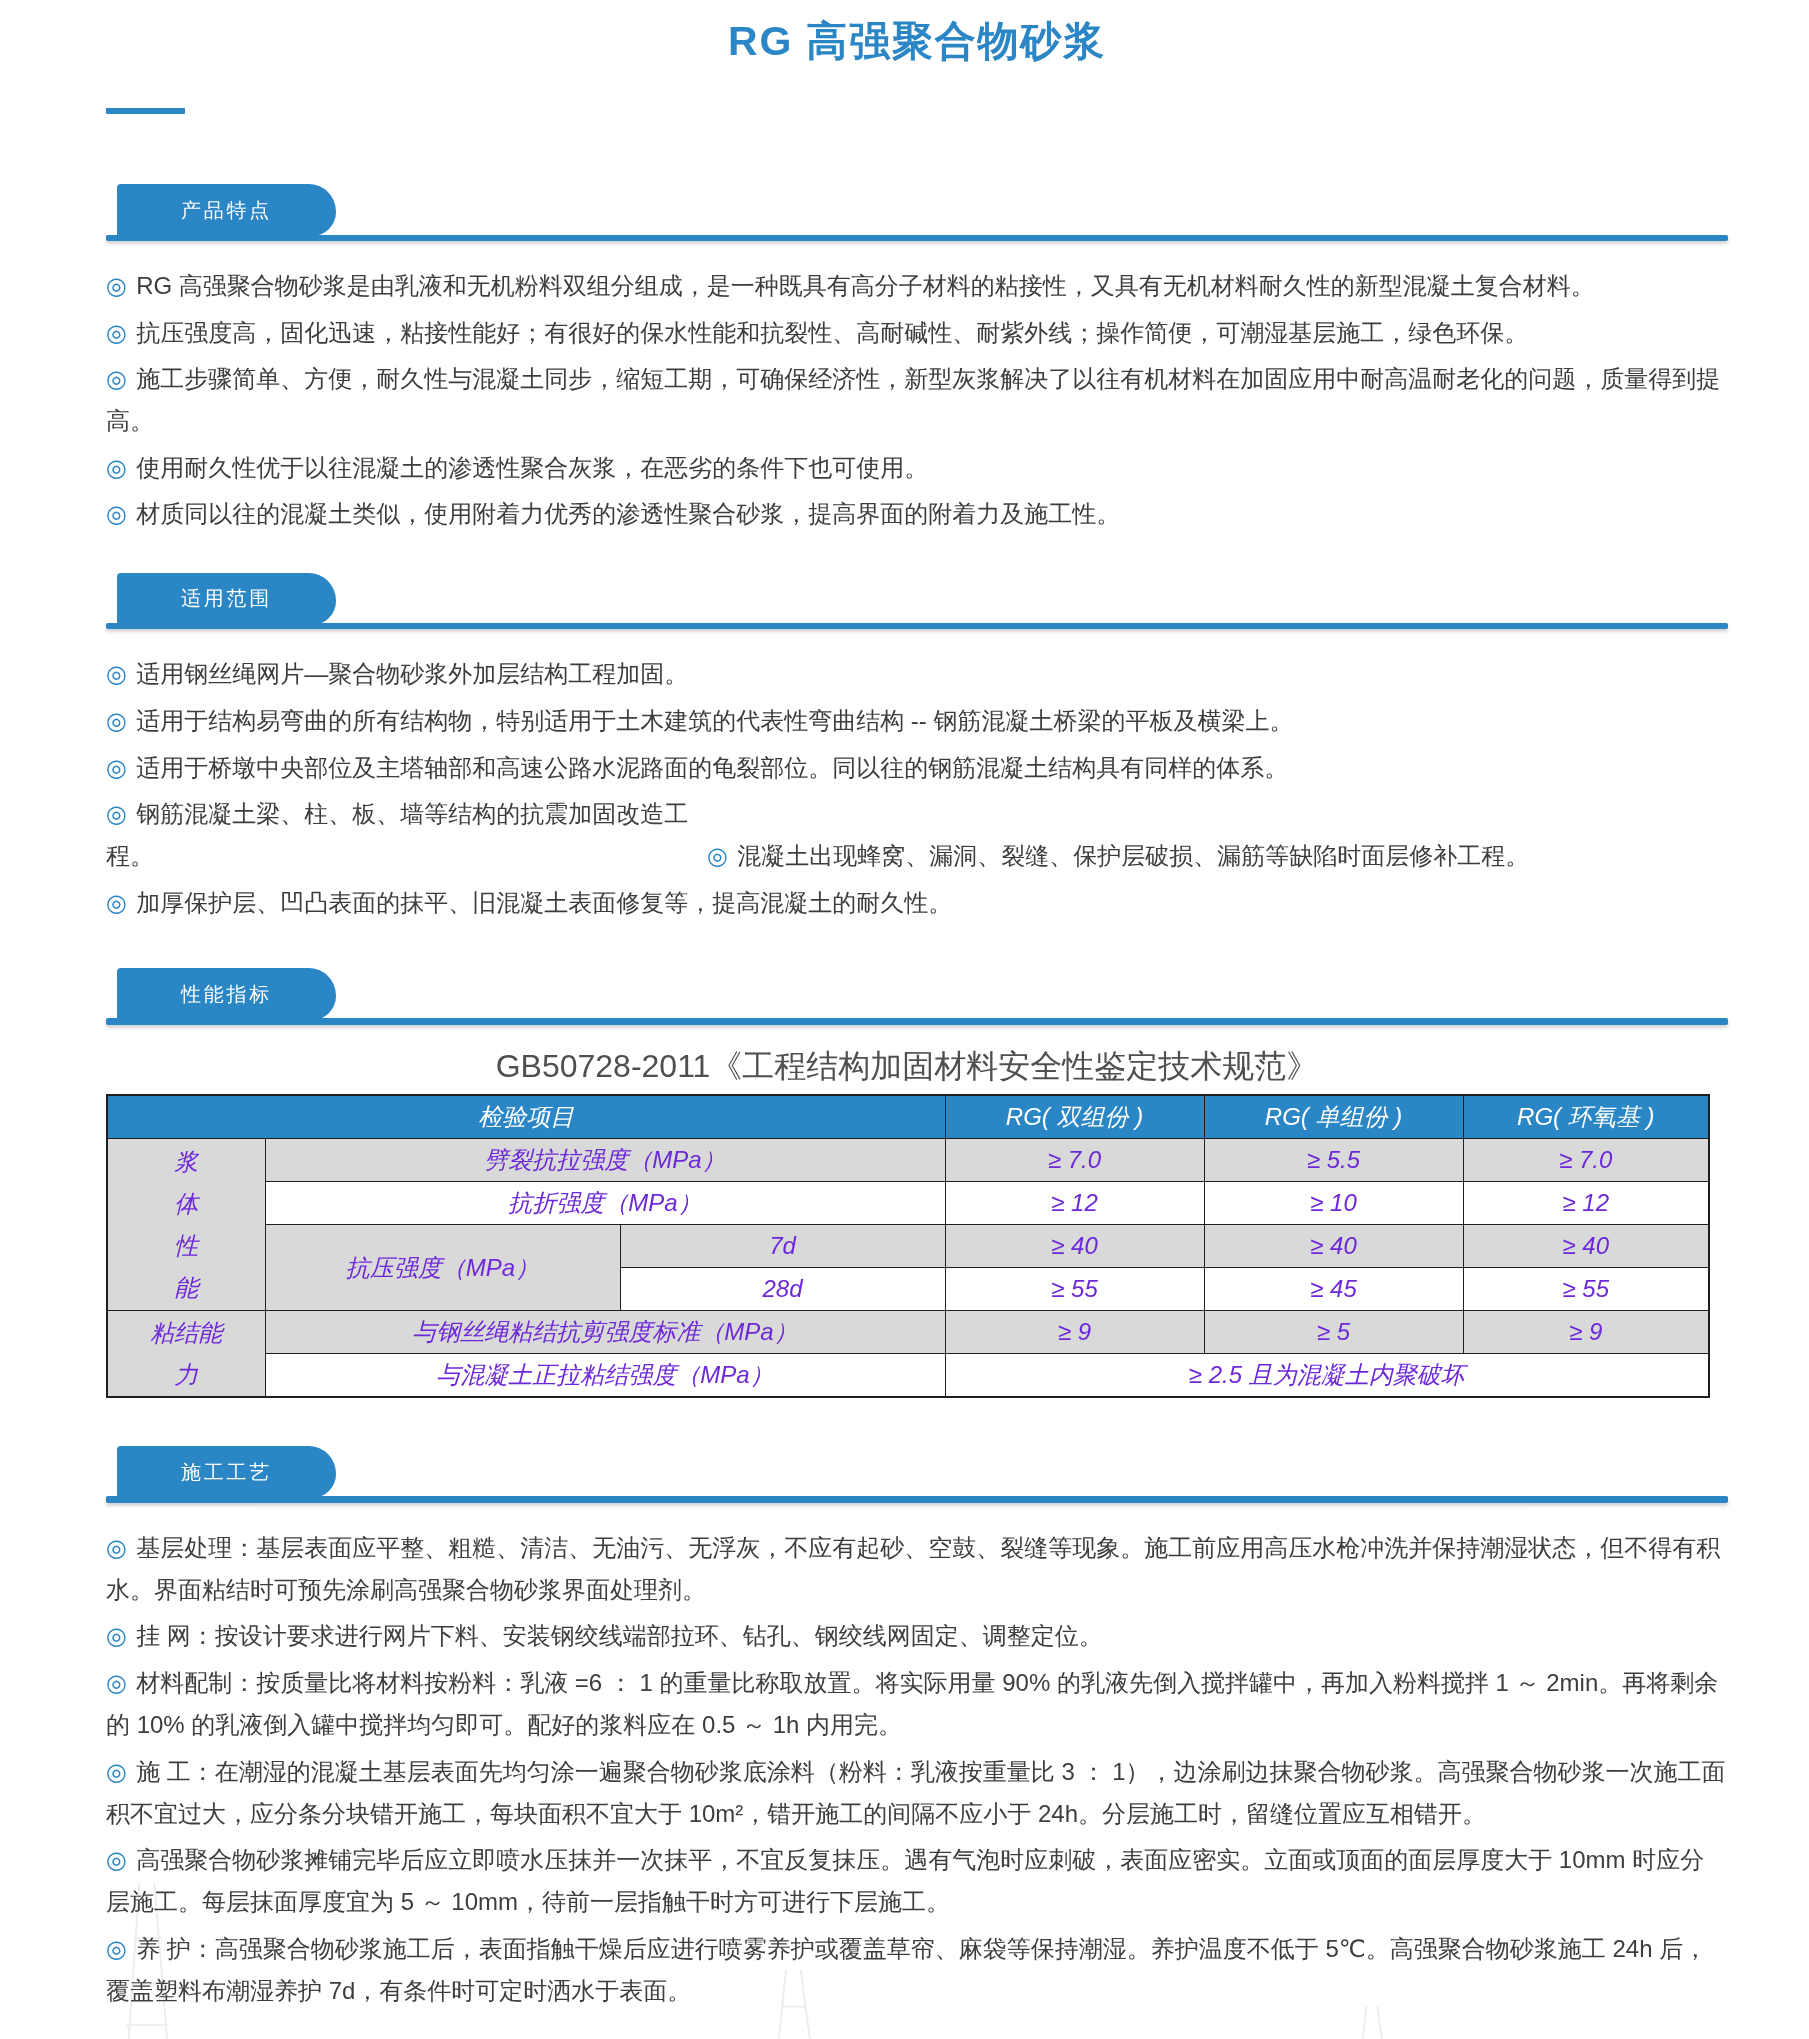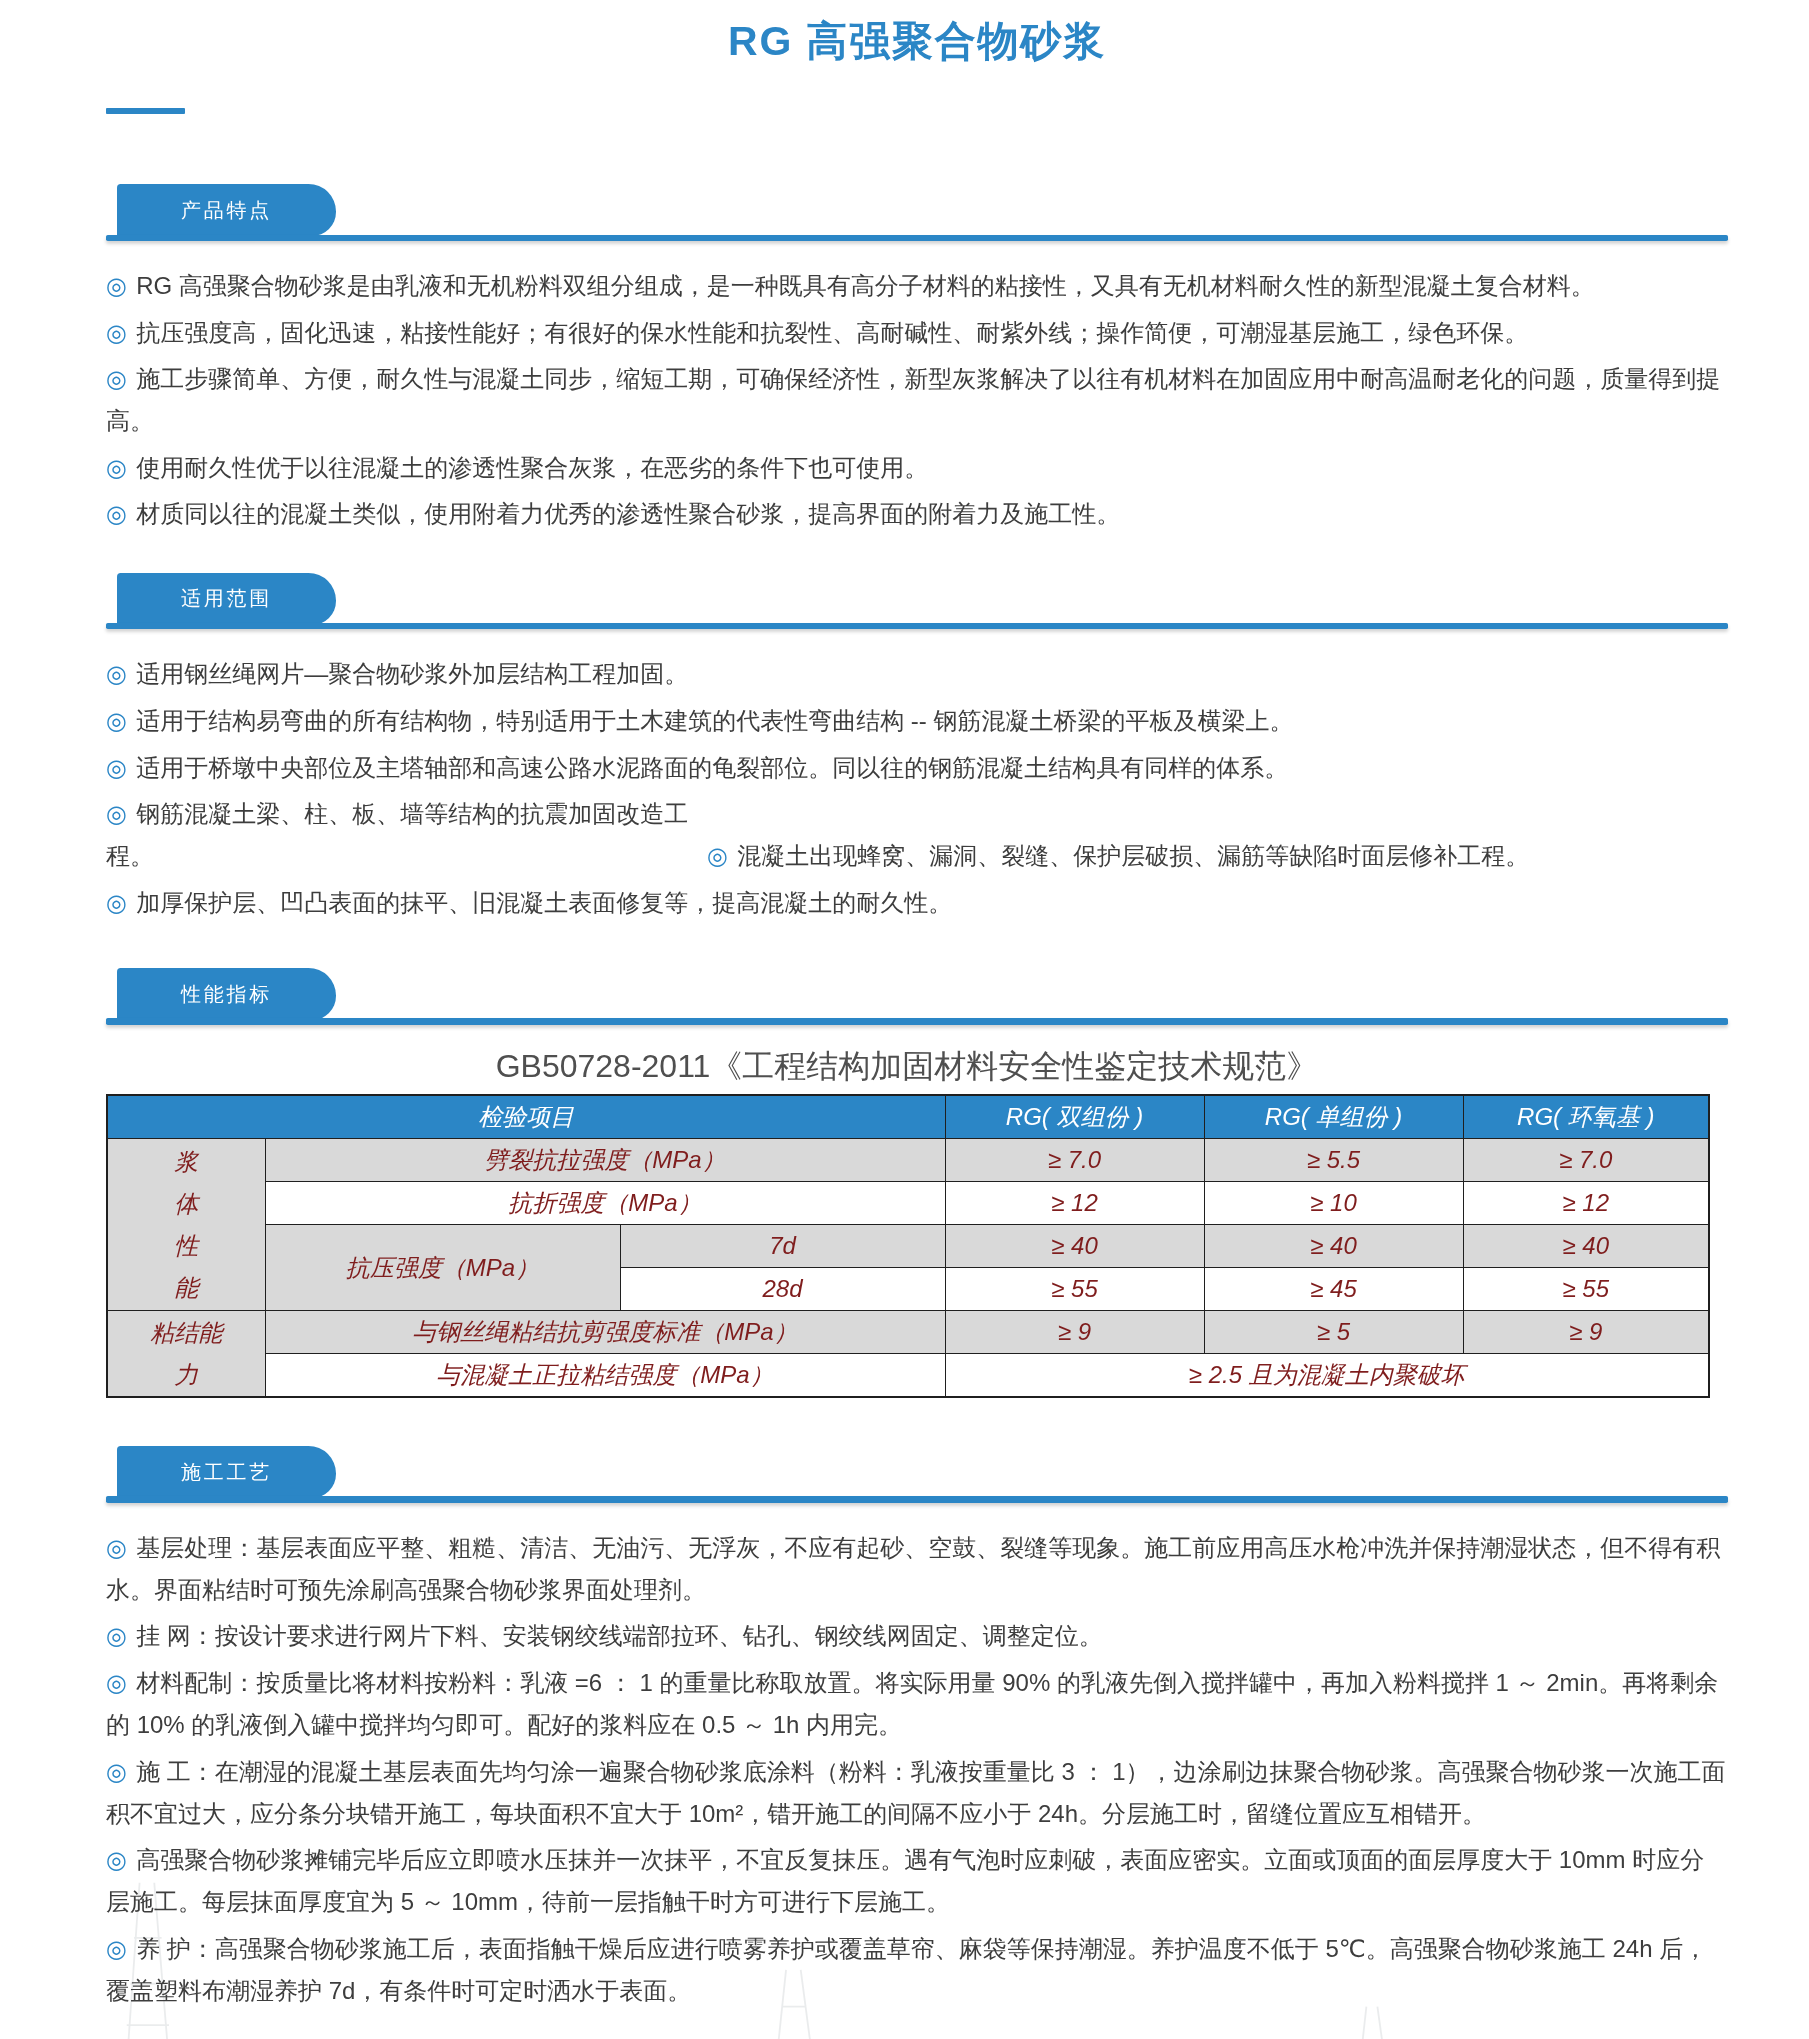--- a/index.html
+++ b/index.html
@@ -51,21 +51,21 @@
     width:1602px;text-align:center;font-size:32px;color:var(--caption);
     margin-top:20px;
   }
   table.perf{
     width:1602px;margin-top:5px;border-collapse:collapse;table-layout:fixed;
     border:2.8px solid var(--border);
     font-style:italic;
   }
   table.perf th,table.perf td{
     border:1.8px solid var(--border);text-align:center;vertical-align:middle;
-    font-size:24px;padding:0;height:43px;color:#7f1d1d;
+    font-size:24px;padding:0;height:43px;color:#6d28d9;
   }
   table.perf thead th{
     background:var(--accent);color:#ffffff;font-weight:normal;height:44px;
   }
   tr.gray td{background:var(--row_gray);}
   td.group{background:var(--row_gray);}
   .vtext-1{display:inline-block;width:1.15em;word-break:break-all;line-height:1.75;}
   .vtext-3{display:inline-block;width:3.3em;word-break:break-all;line-height:1.75;}
 
   .watermark{position:absolute;z-index:1;opacity:0.5;}

